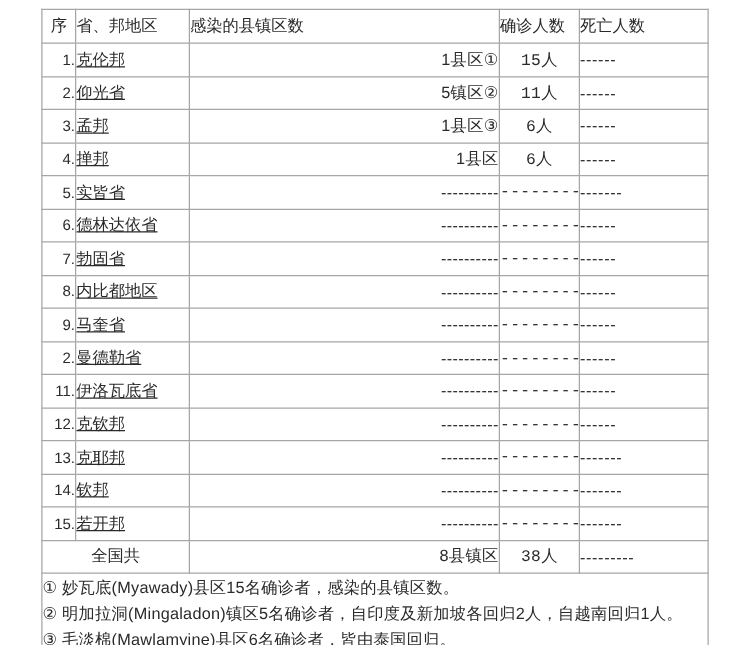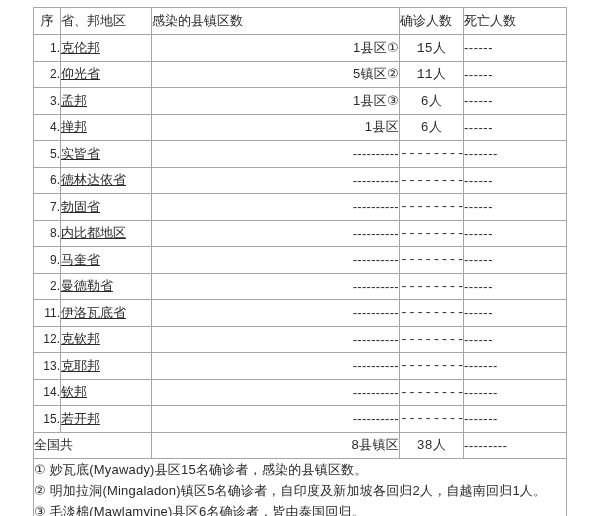--- a/index.html
+++ b/index.html
@@ -44,21 +44,21 @@
   .c-no {
     text-align: right;
     padding-right: 4px;
     padding-bottom: 3px;
     font-size: 12px;
   }
   .c-region { text-align: left; padding-left: 8px; text-decoration: underline; }
   .c-areas  { text-align: right; padding-left: 13px; letter-spacing: 0.3px; }
   .c-confirmed { text-align: center; letter-spacing: 0.3px; font-family: Liberation Mono, monospace; }
   .c-deaths { text-align: left; padding-left: 15px; letter-spacing: 0.5px; }
-  .c-total-label { text-align: left; padding-left: 27px; }
+  .c-total-label { text-align: center; padding-left: 27px; }
 
   .c-footnotes {
     padding: 6px 8px 7px 8px;
     white-space: normal;
     vertical-align: top;
   }
   .footnote-line {
     line-height: 21px;
     font-size: 13px;
     letter-spacing: 0.2px;

